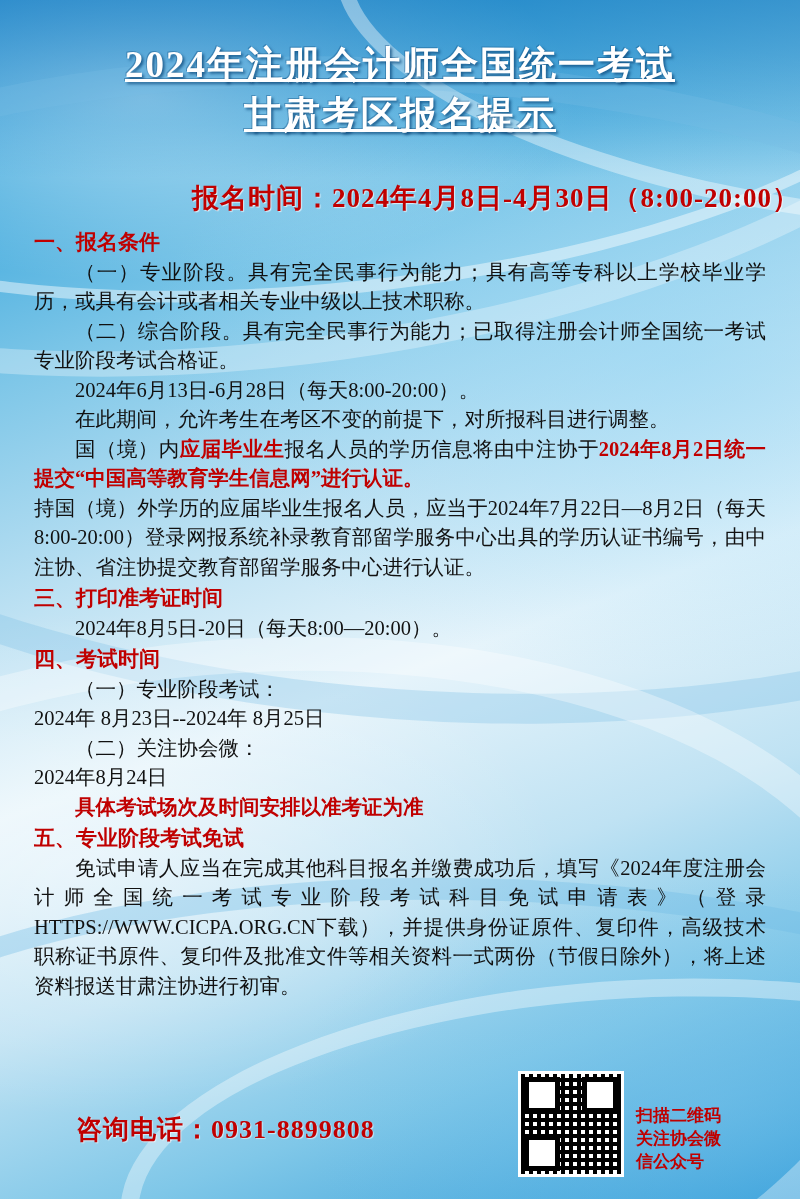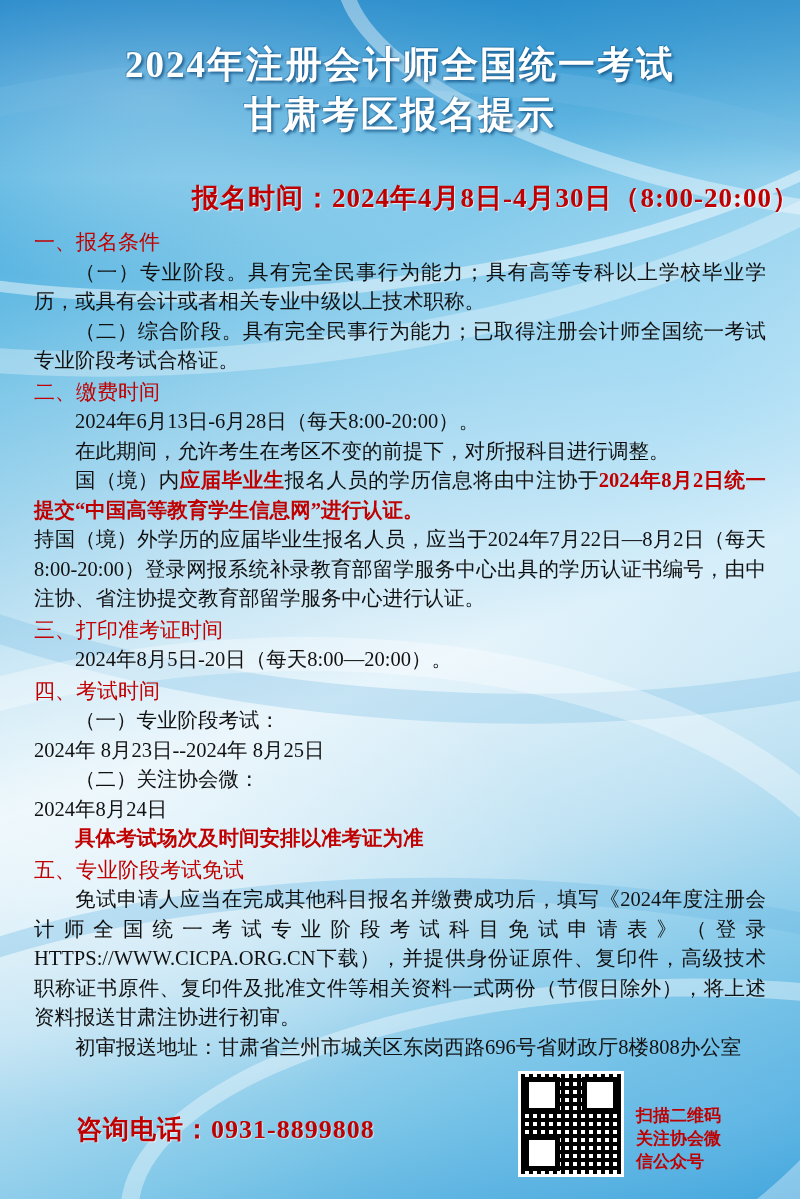--- a/index.html
+++ b/index.html
@@ -54,20 +54,21 @@
   .title {
     text-align: center;
     padding-top: 40px;
     color: #ffffff;
     font-family: "Liberation Serif", "DejaVu Serif", serif;
     font-weight: bold;
     font-size: 37px;
     line-height: 50px;
     letter-spacing: 2px;
     text-shadow: 2px 2px 3px rgba(10,70,120,0.75), -1px -1px 0 rgba(10,70,120,0.35);
+    text-decoration: underline;
   }
   .title .line2 { display: block; }
 
   .regtime {
     text-align: right;
     margin-top: 40px;
     color: #c00000;
     font-weight: bold;
     font-size: 27px;
     letter-spacing: 1px;
@@ -75,21 +76,21 @@
   }
 
   .body {
     margin: 12px 34px 0 34px;
     font-size: 20.5px;
     line-height: 29.5px;
     color: #111111;
   }
   .sec-head {
     color: #c00000;
-    font-weight: normal;
+    font-weight: bold;
     font-size: 21px;
     margin-top: 2px;
   }
   .p {
     margin: 0;
     text-align: justify;
     text-justify: inter-ideograph;
   }
   .indent { text-indent: 2em; }
   .red { color: #c00000; font-weight: bold; margin-top: 28px; }
@@ -175,39 +176,37 @@
     </div>
 
     <div class="regtime">报名时间：2024年4月8日-4月30日（8:00-20:00）</div>
 
     <div class="body">
 
       <div class="sec-head">一、报名条件</div>
       <p class="p indent">（一）专业阶段。具有完全民事行为能力；具有高等专科以上学校毕业学历，或具有会计或者相关专业中级以上技术职称。</p>
       <p class="p indent">（二）综合阶段。具有完全民事行为能力；已取得注册会计师全国统一考试专业阶段考试合格证。</p>
 
-      <div class="sec-head">二、缴费时间</div>
       <p class="p indent">2024年6月13日-6月28日（每天8:00-20:00）。</p>
       <p class="p indent">在此期间，允许考生在考区不变的前提下，对所报科目进行调整。</p>
       <p class="p indent"><span>国（境）内</span><span class="red">应届毕业生</span><span>报名人员的学历信息将由中注协于</span><span class="red">2024年8月2日统一提交“中国高等教育学生信息网”进行认证。</span></p>
       <p class="p">持国（境）外学历的应届毕业生报名人员，应当于2024年7月22日—8月2日（每天8:00-20:00）登录网报系统补录教育部留学服务中心出具的学历认证书编号，由中注协、省注协提交教育部留学服务中心进行认证。</p>
 
       <div class="sec-head">三、打印准考证时间</div>
       <p class="p indent">2024年8月5日-20日（每天8:00—20:00）。</p>
 
       <div class="sec-head">四、考试时间</div>
       <p class="p indent">（一）专业阶段考试：</p>
       <p class="p">2024年 8月23日--2024年 8月25日</p>
       <p class="p indent">（二）关注协会微：</p>
       <p class="p">2024年8月24日</p>
       <p class="p indent redline">具体考试场次及时间安排以准考证为准</p>
 
       <div class="sec-head">五、专业阶段考试免试</div>
       <p class="p indent">免试申请人应当在完成其他科目报名并缴费成功后，填写《2024年度注册会计师全国统一考试专业阶段考试科目免试申请表》（登录HTTPS://WWW.CICPA.ORG.CN下载），并提供身份证原件、复印件，高级技术职称证书原件、复印件及批准文件等相关资料一式两份（节假日除外），将上述资料报送甘肃注协进行初审。</p>
-      <p class="p indent">初审报送地址：甘肃省兰州市城关区东岗西路696号省财政厅8楼808办公室</p>
 
     </div>
   </div>
 
   <div class="footer">
     <div class="phone">咨询电话：0931-8899808</div>
 
     <div class="qr-wrap">
       <div class="qr">
         <span class="eye3"></span>

